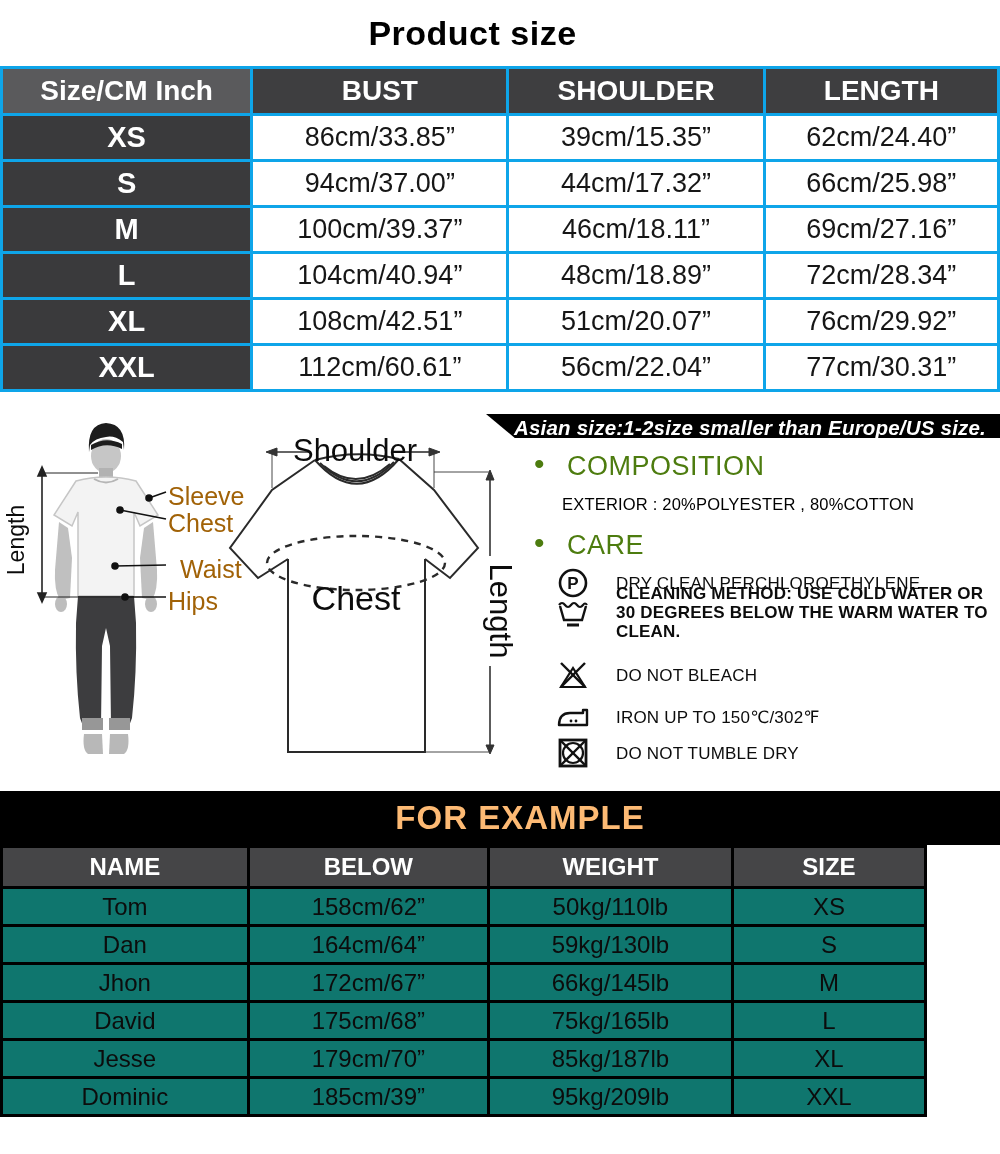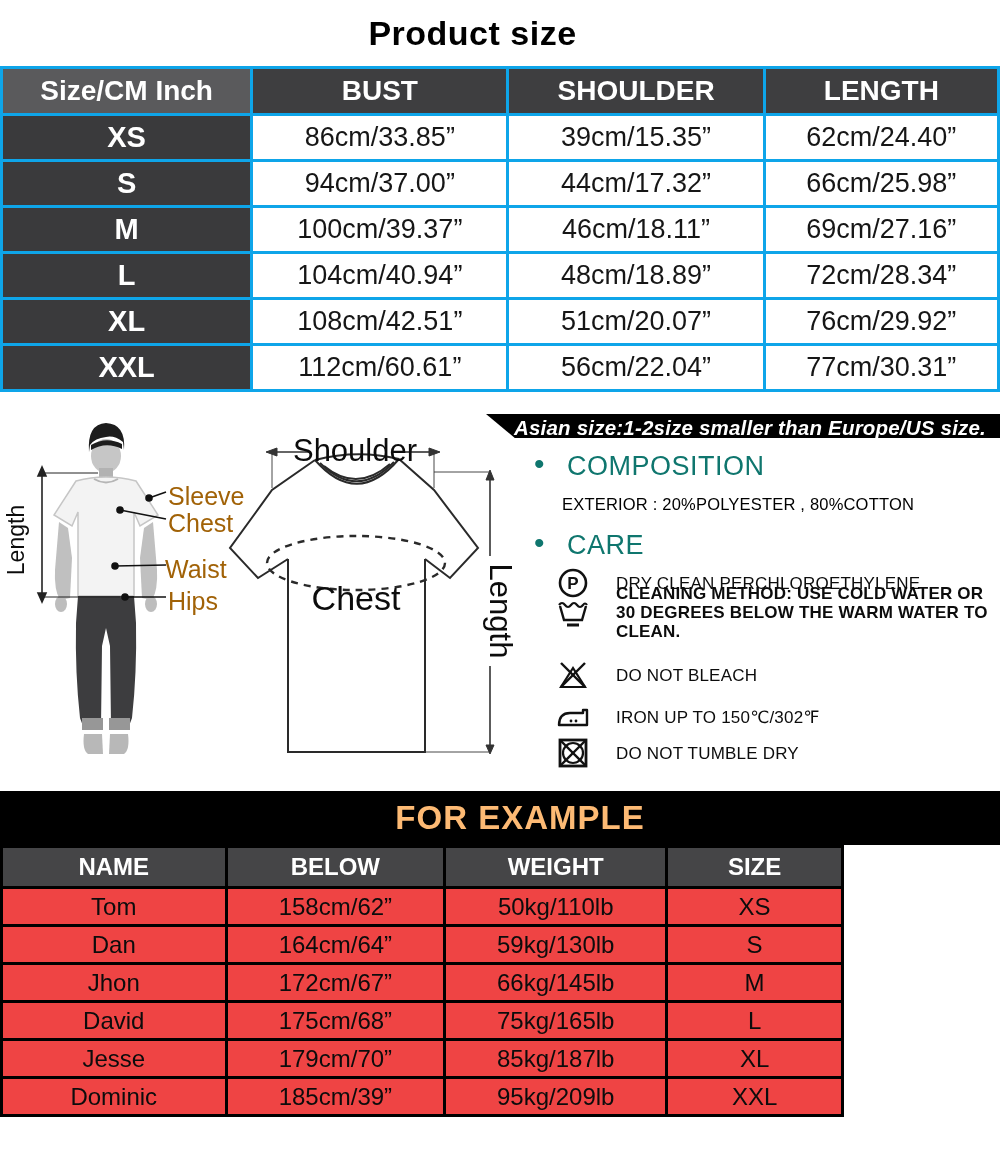--- a/index.html
+++ b/index.html
@@ -24,35 +24,35 @@
              clip-path:polygon(0 0,100% 0,100% 100%,5.6% 100%);
              color:#fff;font-size:20.5px;font-weight:bold;line-height:27px;text-align:center;
              padding-left:14px;box-sizing:border-box;letter-spacing:0.2px;font-style:italic;}
 
   
   .man-svg{position:absolute;left:2px;top:418px;width:235px;height:372px;}
   .shirt-svg{position:absolute;left:225px;top:428px;width:300px;height:347px;}
   .mlabel{position:absolute;font-size:25px;color:#a16207;white-space:nowrap;}
 
   
-  .sec-head{position:absolute;font-size:27px;color:#0f766e;letter-spacing:0.5px;}
+  .sec-head{position:absolute;font-size:27px;color:#4d7c0f;letter-spacing:0.5px;}
   .sec-head::before{content:"\2022";font-size:30px;margin-right:22px;position:relative;top:-1px;}
   .comp-detail{position:absolute;font-size:16.5px;color:#000;letter-spacing:0.2px;}
   .care-row{position:absolute;left:556px;width:444px;display:flex;align-items:center;gap:26px;}
   .care-row svg{flex:0 0 34px;}
   .care-text{font-size:17px;color:#0c0c0c;letter-spacing:0.2px;line-height:19px;width:384px;}
 
   
   .example-banner{position:absolute;top:791px;left:0;width:1000px;height:54px;background:#000;
                   color:#fdba74;font-size:33px;font-weight:bold;text-align:center;line-height:54px;
                   letter-spacing:1px;padding-left:20px;}
-  .example-table{position:absolute;top:845px;left:0;width:844px;}
+  .example-table{position:absolute;top:845px;left:0;width:927px;}
   .example-table th,.example-table td{border:3px solid #000;text-align:center;vertical-align:middle;padding:0;}
   .example-table th{height:38px;background:#454547;color:#fff;font-size:24px;font-weight:bold;}
-  .example-table td{height:35px;background:#ef4444;color:#0c0c0c;font-size:24px;}
+  .example-table td{height:35px;background:#0f766e;color:#0c0c0c;font-size:24px;}
 </style>
 </head>
 <body>
 
 <div class="page">
 
   <div class="title">Product size</div>
 
   <table class="size-table">
     <colgroup>
@@ -146,21 +146,21 @@
         <line x1="118" y1="92" x2="164" y2="101"></line>
       <circle cx="113" cy="148" r="3"></circle>
         <line x1="113" y1="148" x2="164" y2="147"></line>
       <circle cx="123" cy="179" r="3"></circle>
         <line x1="123" y1="179" x2="164" y2="179"></line>
     </g>
     <text x="22" y="122" transform="rotate(-90 22 122)" text-anchor="middle" font-size="23" fill="#0c0c0c">Length</text>
   </svg>
   <span class="mlabel" style="left:168px;top:482px;">Sleeve</span>
   <span class="mlabel" style="left:168px;top:509px;">Chest</span>
-  <span class="mlabel" style="left:165px;top:555px;">Waist</span>
+  <span class="mlabel" style="left:180px;top:555px;">Waist</span>
   <span class="mlabel" style="left:168px;top:587px;">Hips</span>
 
   <svg class="shirt-svg" viewBox="0 0 300 347" xmlns="http://www.w3.org/2000/svg">
 
     <g fill="none" stroke="#2a2a2a" stroke-width="2">
       <path d="M90,32 Q132,21 174,31"></path>
       <path d="M90,32 Q132,80 174,31"></path>
       <path d="M95,35 Q132,72 169,34"></path>
       <path d="M99,38 Q132,65 165,36"></path>
       <path d="M90,32 L47,62 L5,120 L33,150 L63,131"></path>

